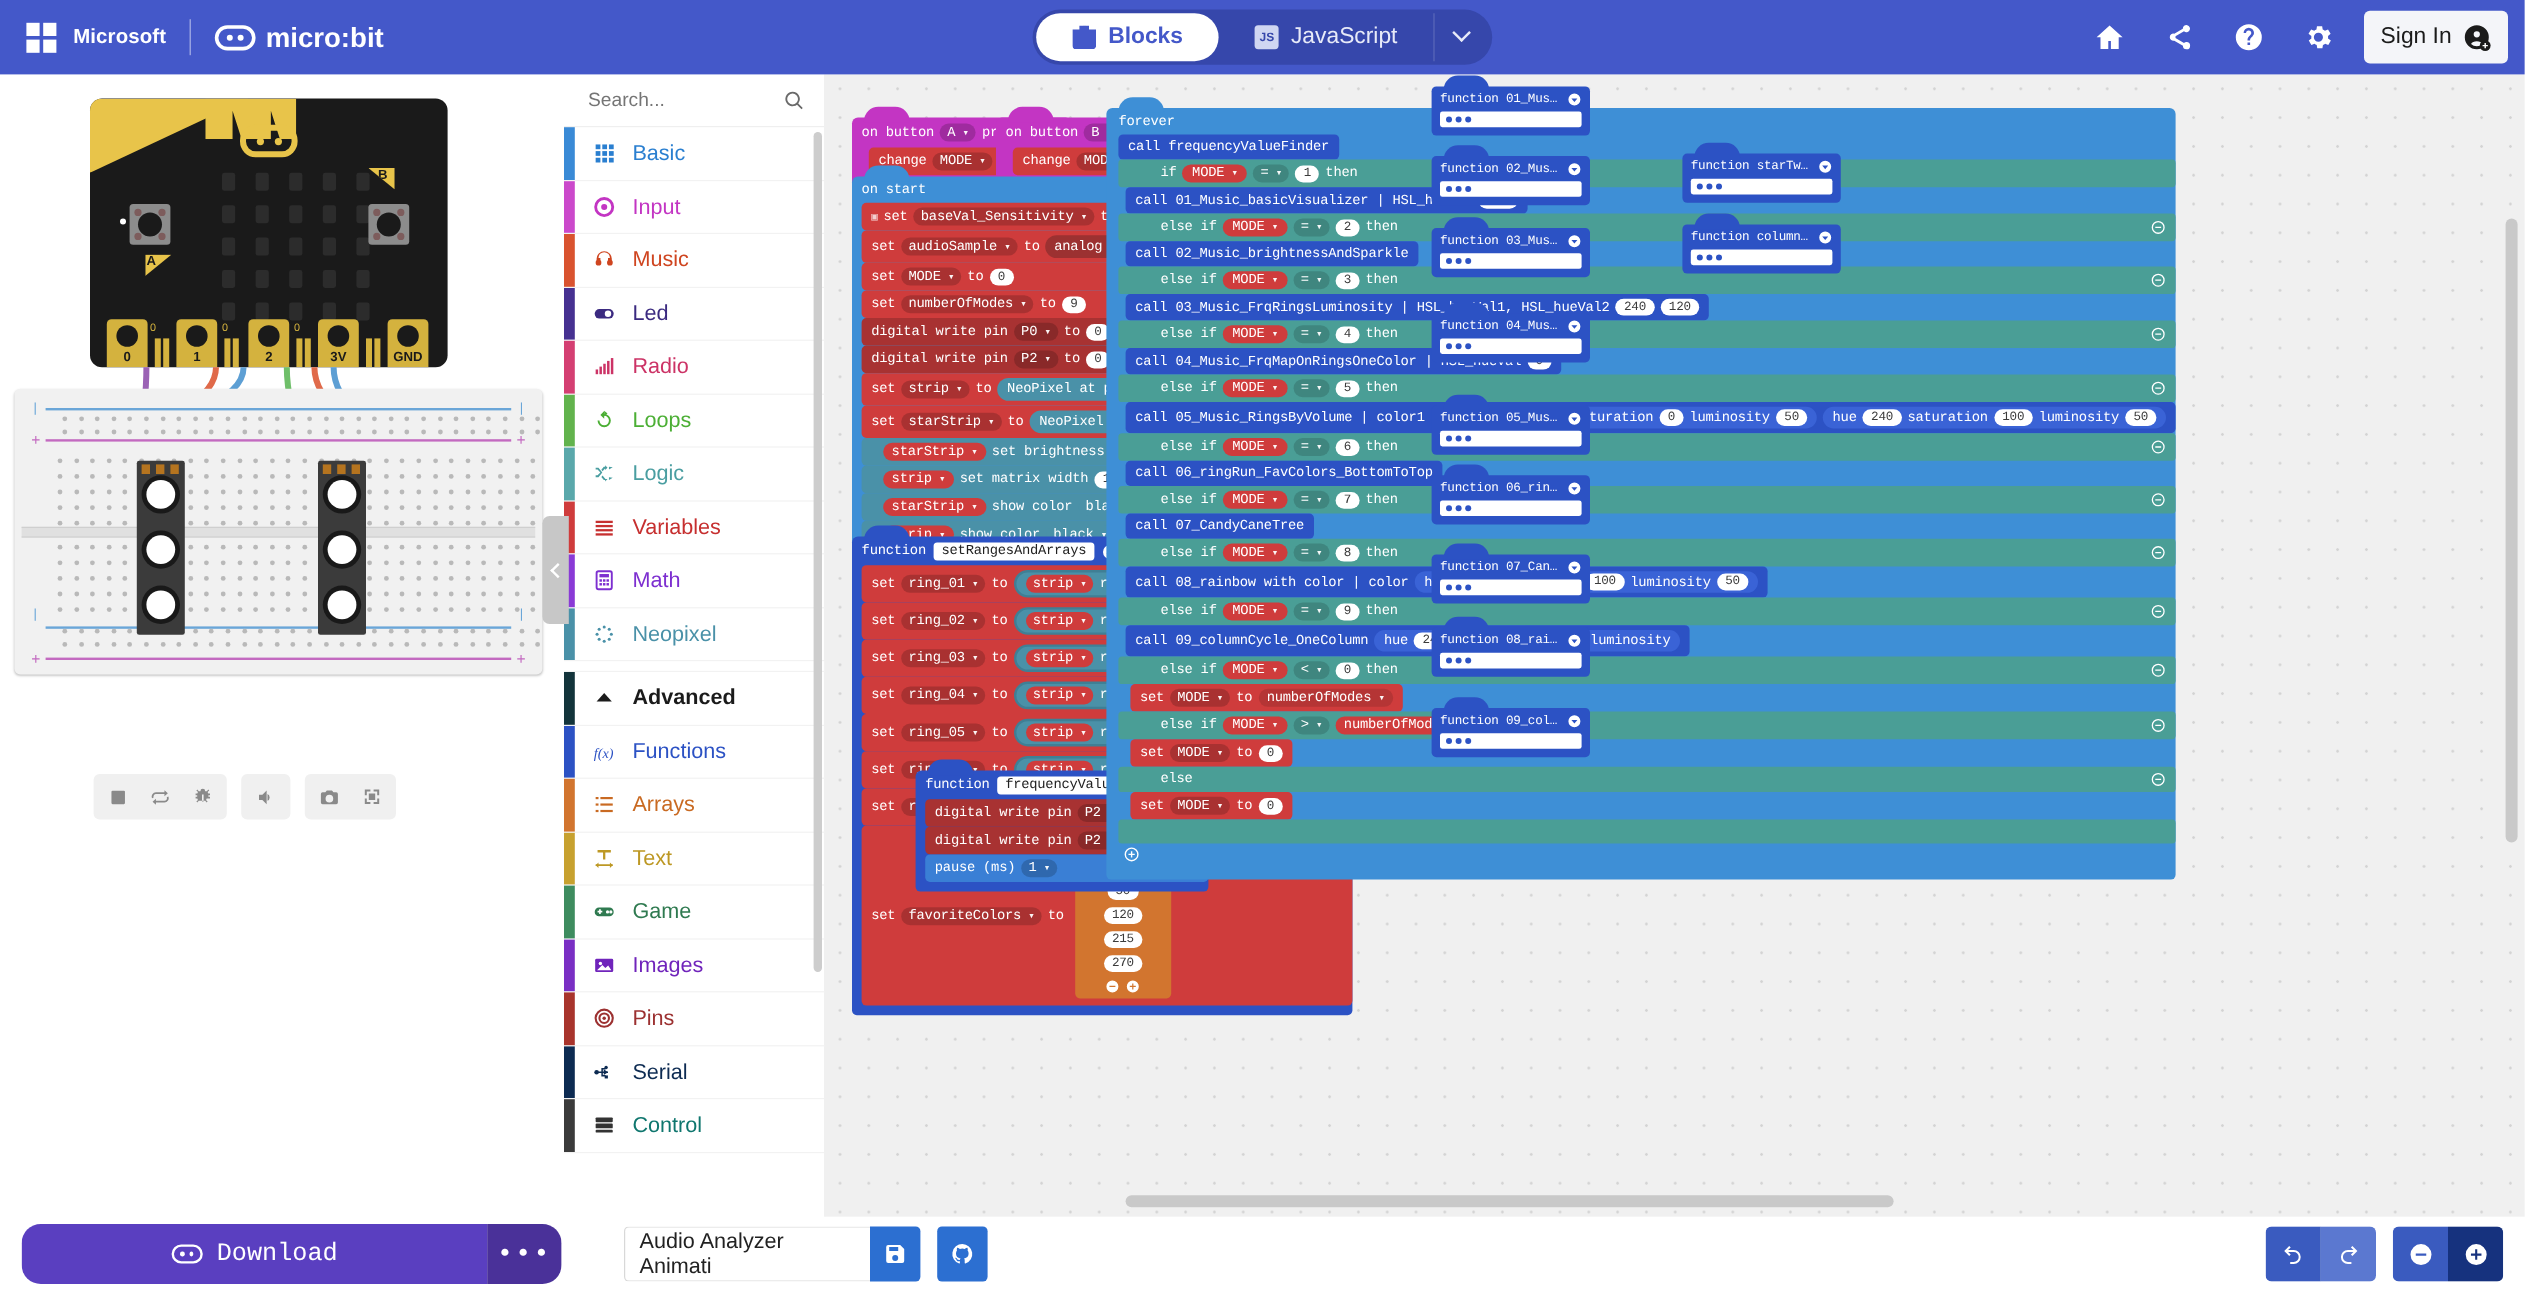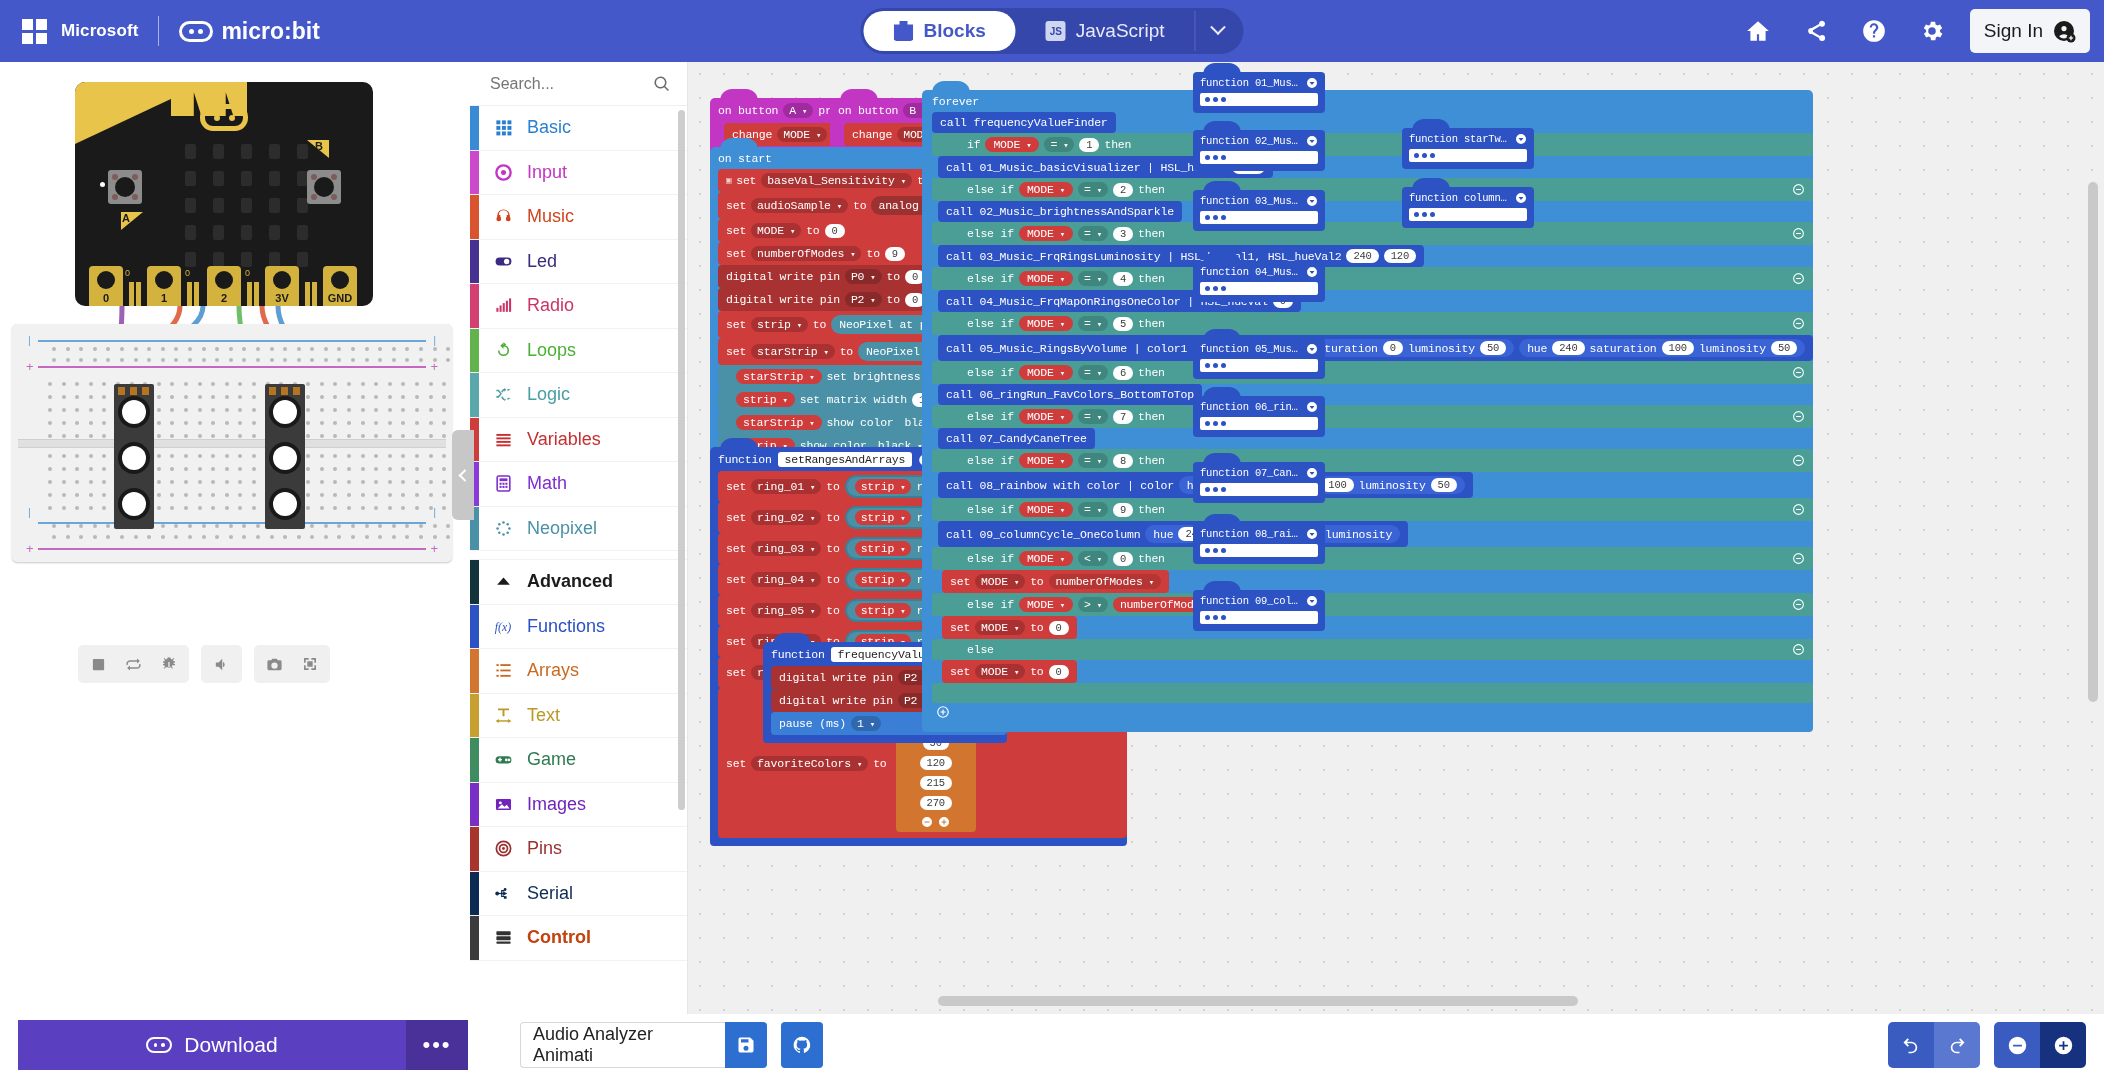--- a/index.html
+++ b/index.html
@@ -198,21 +198,21 @@
 
   .stack { position: absolute; }
   .wsbar-h { position: absolute; left: 250px; bottom: 8px; width: 640px; height: 10px; background: #c9c9c9; border-radius: 5px; }
   .wsbar-v { position: absolute; right: 6px; top: 120px; width: 10px; height: 520px; background: #c9c9c9; border-radius: 5px; }
 
   
   .bottom {
     position: absolute; bottom: 0; left: 0; width: 2104px; height: 62px;
     background: #fff; display: flex; align-items: center; z-index: 40;
   }
-  .dl-wrap { display: flex; margin-left: 18px; border-radius: 0; overflow: hidden; cursor: pointer; }
+  .dl-wrap { display: flex; margin-left: 18px; border-radius: 16px; overflow: hidden; cursor: pointer; font-family: Liberation Mono, monospace; }
   .dl-main { width: 388px; height: 50px; background: #5a3fc0; color: #fff; display: flex;
              align-items: center; justify-content: center; gap: 12px; font-size: 21px; }
   .dl-more { width: 62px; height: 50px; background: #4a3199; color: #fff; display: flex; align-items: center; justify-content: center; font-size: 22px; letter-spacing: 2px; }
   .proj-wrap { display: flex; align-items: center; gap: 6px; margin-left: 52px; }
   .proj-name { width: 205px; height: 46px; border: 1px solid #d8d8d8; border-radius: 4px 0 0 4px;
                display: flex; align-items: center; padding: 0 12px; font-size: 18px; color: #222; border-right: 0; }
   .proj-btn { width: 42px; height: 46px; background: #2c6fd1; color: #fff; display: flex;
               align-items: center; justify-content: center; cursor: pointer; }
   .proj-btn.sq { border-radius: 0 4px 4px 0; margin-left: -6px; }
   .proj-btn.gh { border-radius: 4px; margin-left: 8px; }
@@ -1131,21 +1131,21 @@
   </div>
         <div class="cat">
     <span class="bar" style="background:#3b3b3b"></span>
     <span class="ci">
             <svg width="19" height="19" viewBox="0 0 24 24" fill="#333333">
               <rect x="3" y="4" width="18" height="5" rx="1"></rect>
               <rect x="3" y="10.5" width="18" height="5" rx="1"></rect>
               <rect x="3" y="17" width="18" height="3" rx="1"></rect>
             </svg>
           </span>
-    <span style="color:#c2410c;font-weight:700">Control</span>
+    <span style="color:#0f766e;font-weight:400">Control</span>
   </div>
       </div>
     <div class="tb-scroll"></div>
   </div>
 
   <div class="ws">
     <div id="ws-content">
         <div class="blk stack" style="left:22px;top:36px">
     <div class="hat c-event" style="padding:5px 8px 10px 8px;min-width:130px">
       <div style="display:flex;align-items:center;gap:5px;margin-bottom:5px">

